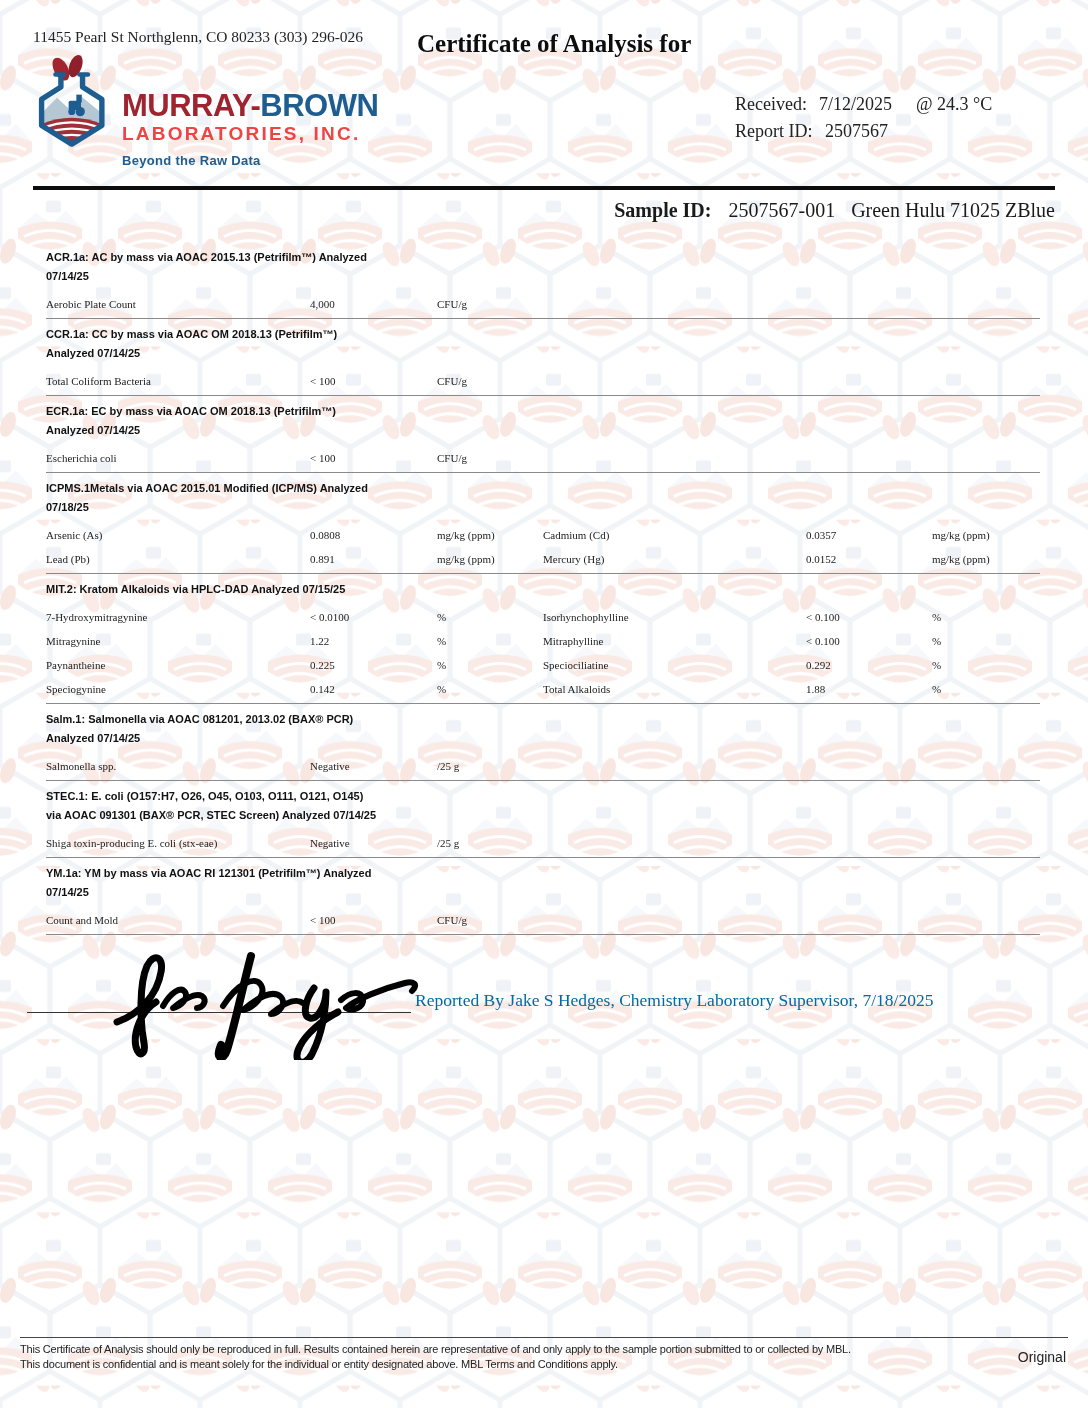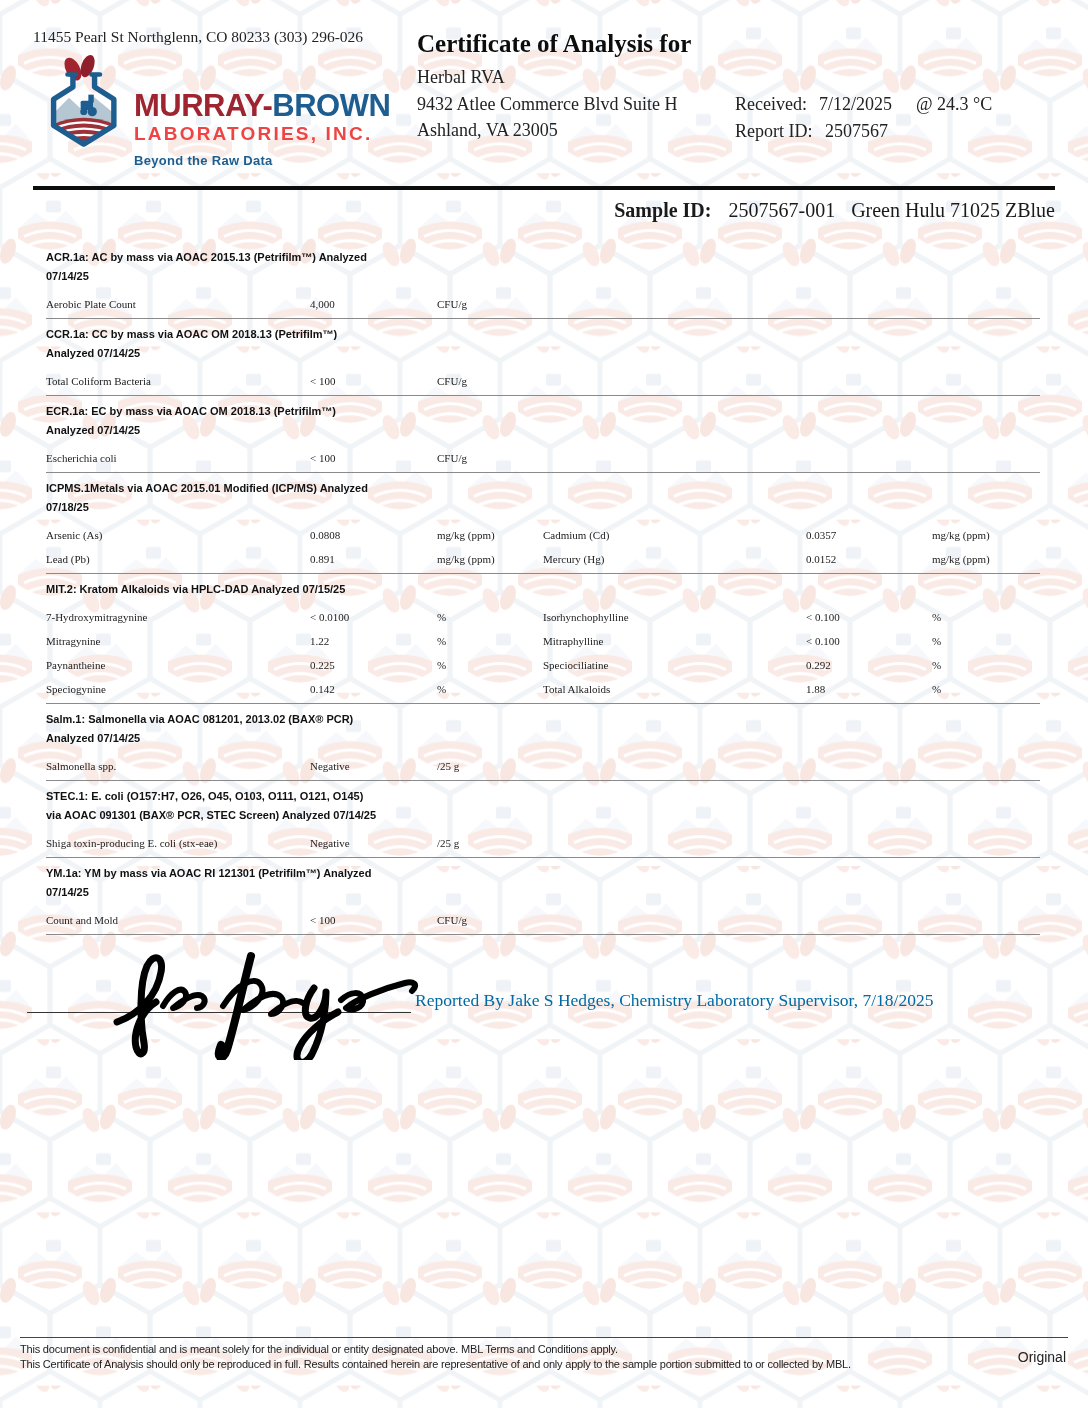--- a/index.html
+++ b/index.html
@@ -8,21 +8,21 @@
     position:relative; width:1088px; height:1408px; margin:0 auto;
     background:#ffffff; overflow:hidden;
     font-family:"Liberation Serif", serif; color:#1a1a1a;
   }
   .watermark { position:absolute; left:0; top:0; width:1088px; height:1408px; }
   .content { position:absolute; left:0; top:0; width:1088px; height:1408px; }
 
   
   .header { position:relative; height:186px; }
   .address { position:absolute; left:33px; top:28px; font-size:15.5px; color:#222; }
-  .logo { position:absolute; left:42px; top:54px; display:flex; }
+  .logo { position:absolute; left:30px; top:54px; display:flex; }
   .logo-text { position:absolute; left:92px; top:36px; font-family:"Liberation Sans", sans-serif; }
   .logo-name { font-size:31px; font-weight:bold; letter-spacing:-0.5px; line-height:31px; white-space:nowrap; }
   .logo-name .red { color:#9e2430; }
   .logo-name .blue { color:#1d5d8f; }
   .logo-sub { font-size:19px; font-weight:bold; color:#ef4444; letter-spacing:2.2px; line-height:24px; margin-top:1px; white-space:nowrap; }
   .logo-tagline { font-size:13px; font-weight:bold; color:#1d5d8f; margin-top:7px; letter-spacing:0.3px; }
   .coa-title { position:absolute; left:417px; top:30px; font-size:25px; font-weight:bold; color:#0d0d0d; white-space:nowrap; }
   .client-block { position:absolute; left:417px; top:64px; font-size:18px; line-height:26.5px; color:#222; }
   .received-block { position:absolute; left:735px; top:91px; font-size:18px; line-height:26.5px; color:#222; }
   .received-row { display:flex; white-space:nowrap; }
@@ -125,25 +125,20 @@
         </svg>
         <div class="logo-text">
           <div class="logo-name"><span class="red">MURRAY-</span><span class="blue">BROWN</span></div>
           <div class="logo-sub">LABORATORIES, INC.</div>
           <div class="logo-tagline">Beyond the Raw Data</div>
         </div>
       </div>
 
       <div class="coa-title">Certificate of Analysis for</div>
 
-      <div class="client-block">
-        <div>Herbal RVA</div>
-        <div>9432 Atlee Commerce Blvd Suite H</div>
-        <div>Ashland, VA 23005</div>
-      </div>
 
       <div class="received-block">
         <div class="received-row">
           <span class="lbl">Received:</span>
           <span>7/12/2025</span>
           <span class="temp">@ 24.3 °C</span>
         </div>
         <div class="received-row">
           <span class="lbl wide">Report ID:</span>
           <span>2507567</span>
@@ -314,20 +309,20 @@
           <path stroke-width="6" d="M112,64 C126,42 144,33 150,43 C156,53 142,66 132,68 C146,56 162,47 170,55 C176,61 168,72 160,72 C172,62 184,55 192,61"></path>
           <path stroke-width="7" d="M203,46 C194,58 191,74 199,76 C207,78 215,62 215,50 C215,68 211,92 201,112 C193,127 180,120 189,104 C195,92 211,78 227,70"></path>
           <path stroke-width="6" d="M230,58 C240,49 250,49 252,57 C254,65 241,70 235,66 C246,57 270,47 294,41 C302,39 308,42 301,49"></path>
         </g>
       </svg>
       <div class="reported-by">Reported By Jake S Hedges, Chemistry Laboratory Supervisor, 7/18/2025</div>
     </div>
 
     <div class="footer">
       <div class="footer-lines">
+        <div>This Certificate of Analysis should only be reproduced in full.  Results contained herein are representative of and only apply to the sample portion submitted to or collected by MBL.</div>
         <div>This document is confidential and is meant solely for the individual or entity designated above.  MBL Terms and Conditions apply.</div>
-        <div>This Certificate of Analysis should only be reproduced in full.  Results contained herein are representative of and only apply to the sample portion submitted to or collected by MBL.</div>
       </div>
       <div class="footer-badge">Original</div>
     </div>
 
   </div>
 </div>
 
 </body></html>

